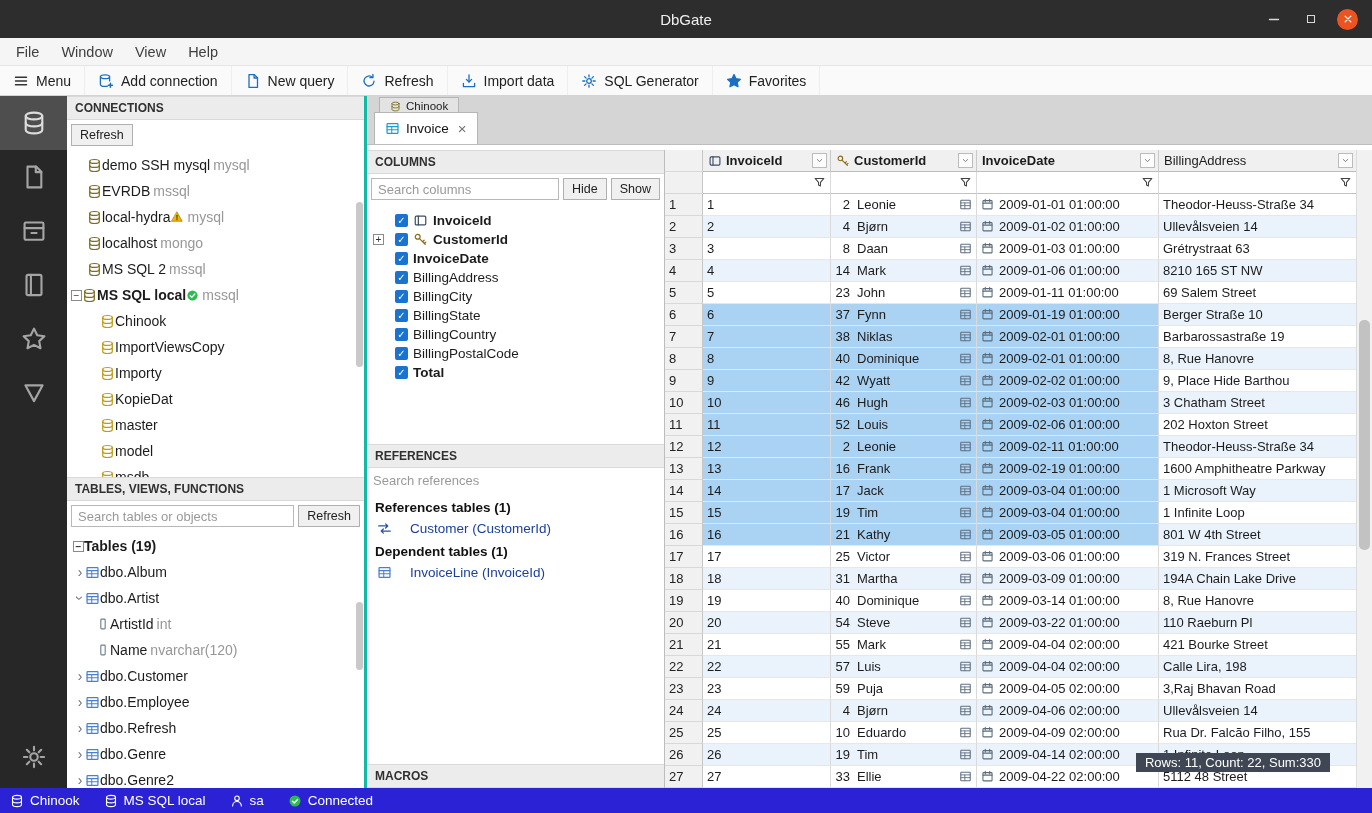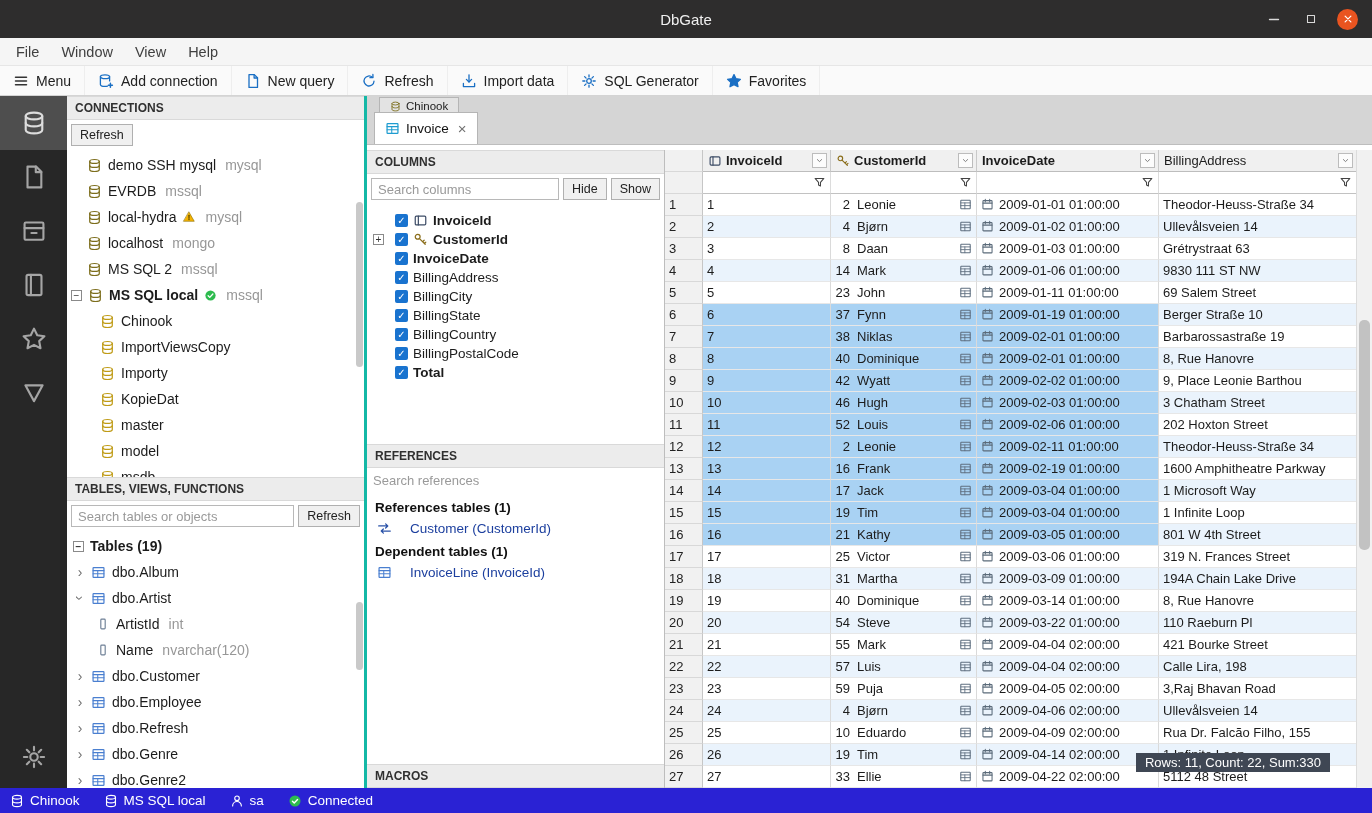--- a/index.html
+++ b/index.html
@@ -34,21 +34,21 @@
   
   .leftpanel{width:300px;border-right:3px solid #14b8a6;display:flex;flex-direction:column;flex:none;background:#fff}
   .panel-header{height:24px;background:#ececec;border-bottom:1px solid #d9d9d9;border-top:1px solid #d9d9d9;display:flex;align-items:center;padding:0 8px;font-size:12px;font-weight:bold;color:#303030;flex:none}
   .search-row{display:flex;align-items:center;padding:4px 4px;gap:4px;flex:none;height:30px}
   .search-row input{flex:1;height:22px;border:1px solid #b8b8b8;padding:0 6px;font-size:13px;font-family:inherit;color:#222;min-width:0}
   .search-row input::placeholder{color:#999}
   .btn{height:22px;padding:0 8px;font-size:12.5px;background:#f0f0f0;border:1px solid #b0b0b0;color:#222;font-family:inherit}
   .sec-connections{height:381px;display:flex;flex-direction:column;flex:none}
   .sec-tables{flex:1;display:flex;flex-direction:column;min-height:0}
   .tree{flex:1;overflow:hidden;position:relative;padding-top:2px}
-  .tree-item{height:26px;display:flex;align-items:center;font-size:14px;gap:6px;padding-right:4px;white-space:nowrap}
+  .tree-item{height:26px;display:flex;align-items:center;font-size:14px;padding-right:4px;white-space:nowrap}
   .tree-item .suffix{color:#979797;margin-left:3px}
   .tree-item .lbl.b{font-weight:bold}
   .lvl1{padding-left:20px}
   .lvl1.has-box{padding-left:4px}
   .lvl2{padding-left:33px}
   .treebox{width:11px;height:11px;border:1px solid #8a8a8a;background:#fff;font-size:10px;line-height:9px;text-align:center;color:#333;flex:none}
   .chev{color:#6e6e6e;font-size:14px;width:10px;text-align:center;flex:none;line-height:1}
   .chev.exp{transform:rotate(90deg)}
   .t-group{padding-left:6px;font-weight:bold}
   .t-table{padding-left:8px}
@@ -736,21 +736,21 @@
                       <path d="M2.2 6h11.6M2.2 9.4h11.6M7.2 6v7.2" stroke-width="1.1"></path>
                     </svg>
                   </span>
                   <span class="c c3">
                     <svg class="ic cal-ic" width="13" height="13" viewBox="0 0 16 16" fill="none" stroke="currentColor" stroke-width="1.3" stroke-linecap="round" stroke-linejoin="round">
                       <rect x="2.4" y="3.2" width="11.2" height="10.2" rx="0.8"></rect>
                       <path d="M2.4 6.3h11.2M5.3 1.7v2.9M10.7 1.7v2.9"></path>
                     </svg>
                     <span>2009-01-06 01:00:00</span>
                   </span>
-                  <span class="c c4">9830 111 ST NW</span>
+                  <span class="c c4">8210 165 ST NW</span>
                 </div>
                 <div class="g-row">
                   <span class="c rn">5</span>
                   <span class="c c1">5</span>
                   <span class="c c2">
                     <span class="cid-num">23</span>
                     <span class="cid-name">John</span>
                     <svg class="ic fk-open" width="13" height="13" viewBox="0 0 16 16" fill="none" stroke="currentColor" stroke-width="1.3" stroke-linecap="round" stroke-linejoin="round">
                       <rect x="2.2" y="2.8" width="11.6" height="10.4" rx="0.6"></rect>
                       <path d="M2.2 6h11.6M2.2 9.4h11.6M7.2 6v7.2" stroke-width="1.1"></path>
@@ -836,21 +836,21 @@
                       <path d="M2.2 6h11.6M2.2 9.4h11.6M7.2 6v7.2" stroke-width="1.1"></path>
                     </svg>
                   </span>
                   <span class="c c3 sel">
                     <svg class="ic cal-ic" width="13" height="13" viewBox="0 0 16 16" fill="none" stroke="currentColor" stroke-width="1.3" stroke-linecap="round" stroke-linejoin="round">
                       <rect x="2.4" y="3.2" width="11.2" height="10.2" rx="0.8"></rect>
                       <path d="M2.4 6.3h11.2M5.3 1.7v2.9M10.7 1.7v2.9"></path>
                     </svg>
                     <span>2009-02-02 01:00:00</span>
                   </span>
-                  <span class="c c4">9, Place Leonie Barthou</span>
+                  <span class="c c4">9, Place Hide Barthou</span>
                 </div>
                 <div class="g-row even">
                   <span class="c rn">10</span>
                   <span class="c c1 sel">10</span>
                   <span class="c c2 sel">
                     <span class="cid-num">46</span>
                     <span class="cid-name">Hugh</span>
                     <svg class="ic fk-open" width="13" height="13" viewBox="0 0 16 16" fill="none" stroke="currentColor" stroke-width="1.3" stroke-linecap="round" stroke-linejoin="round">
                       <rect x="2.2" y="2.8" width="11.6" height="10.4" rx="0.6"></rect>
                       <path d="M2.2 6h11.6M2.2 9.4h11.6M7.2 6v7.2" stroke-width="1.1"></path>

